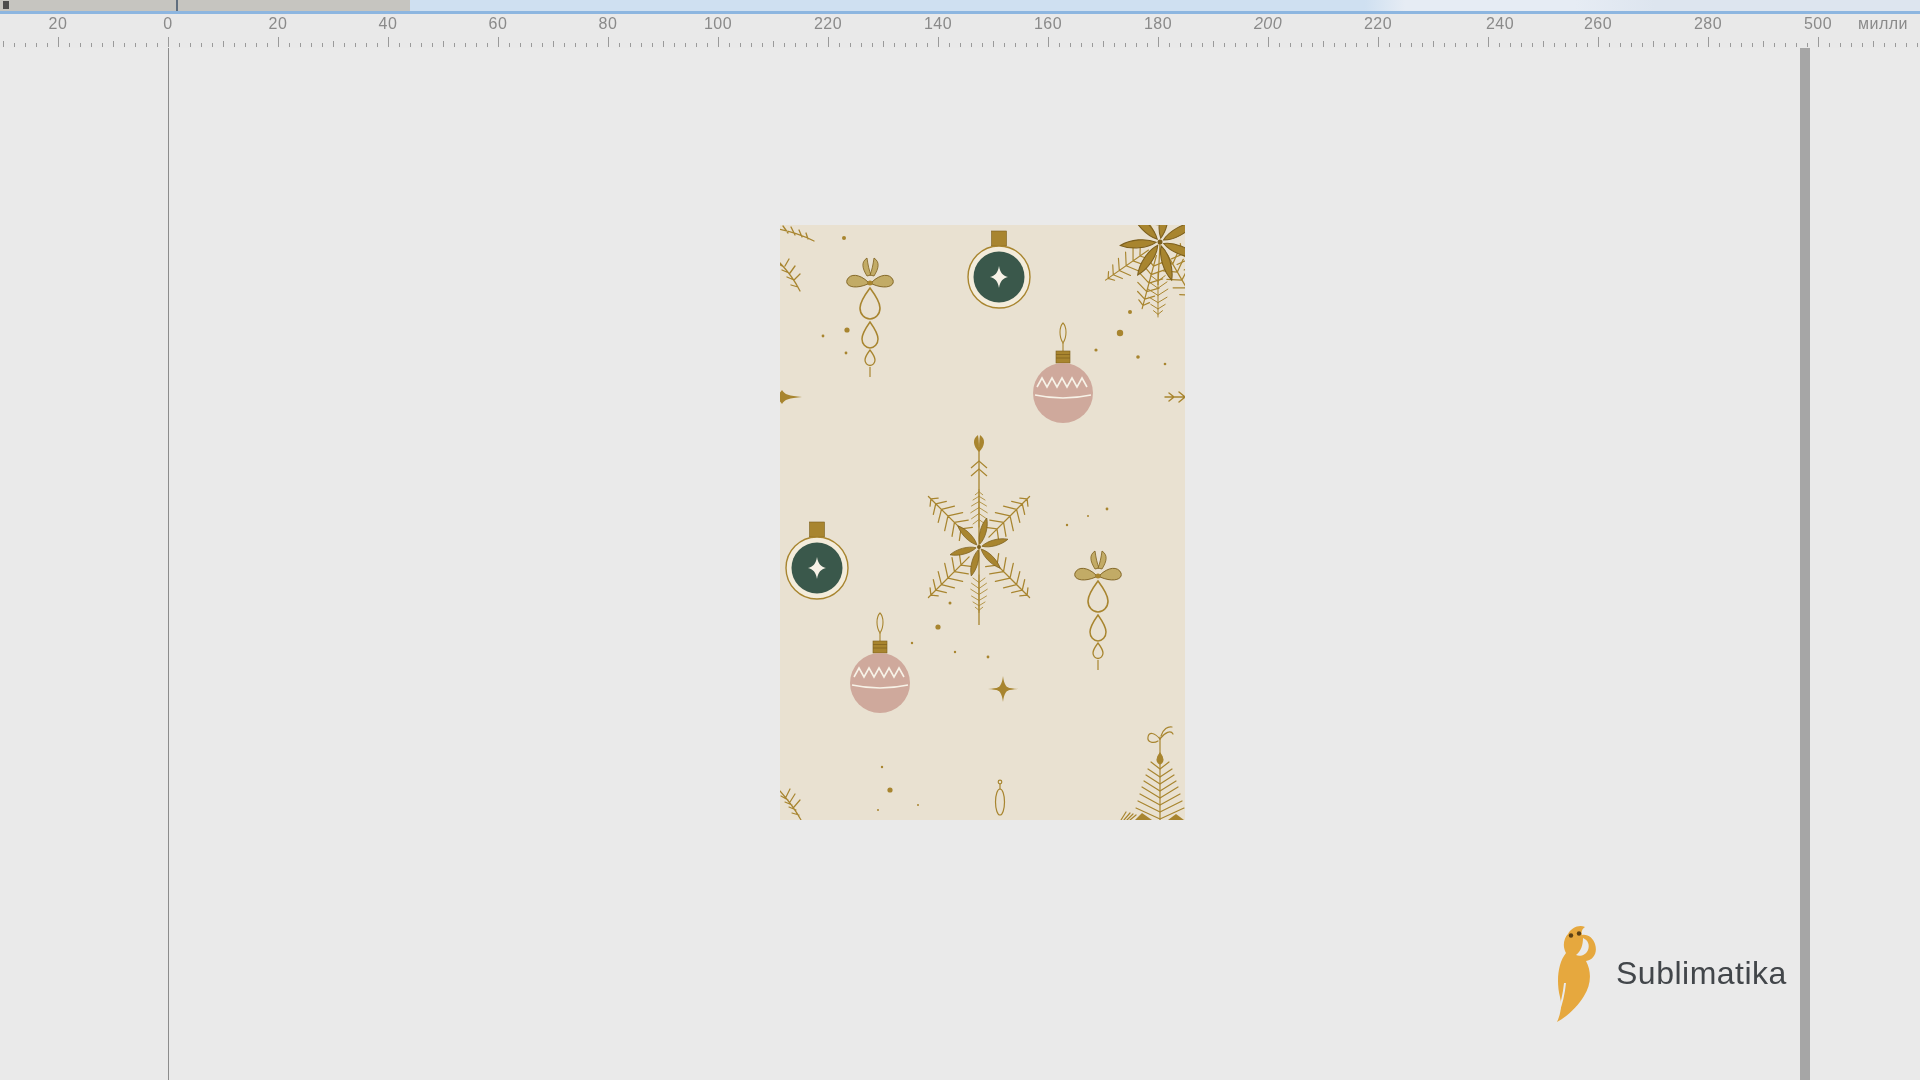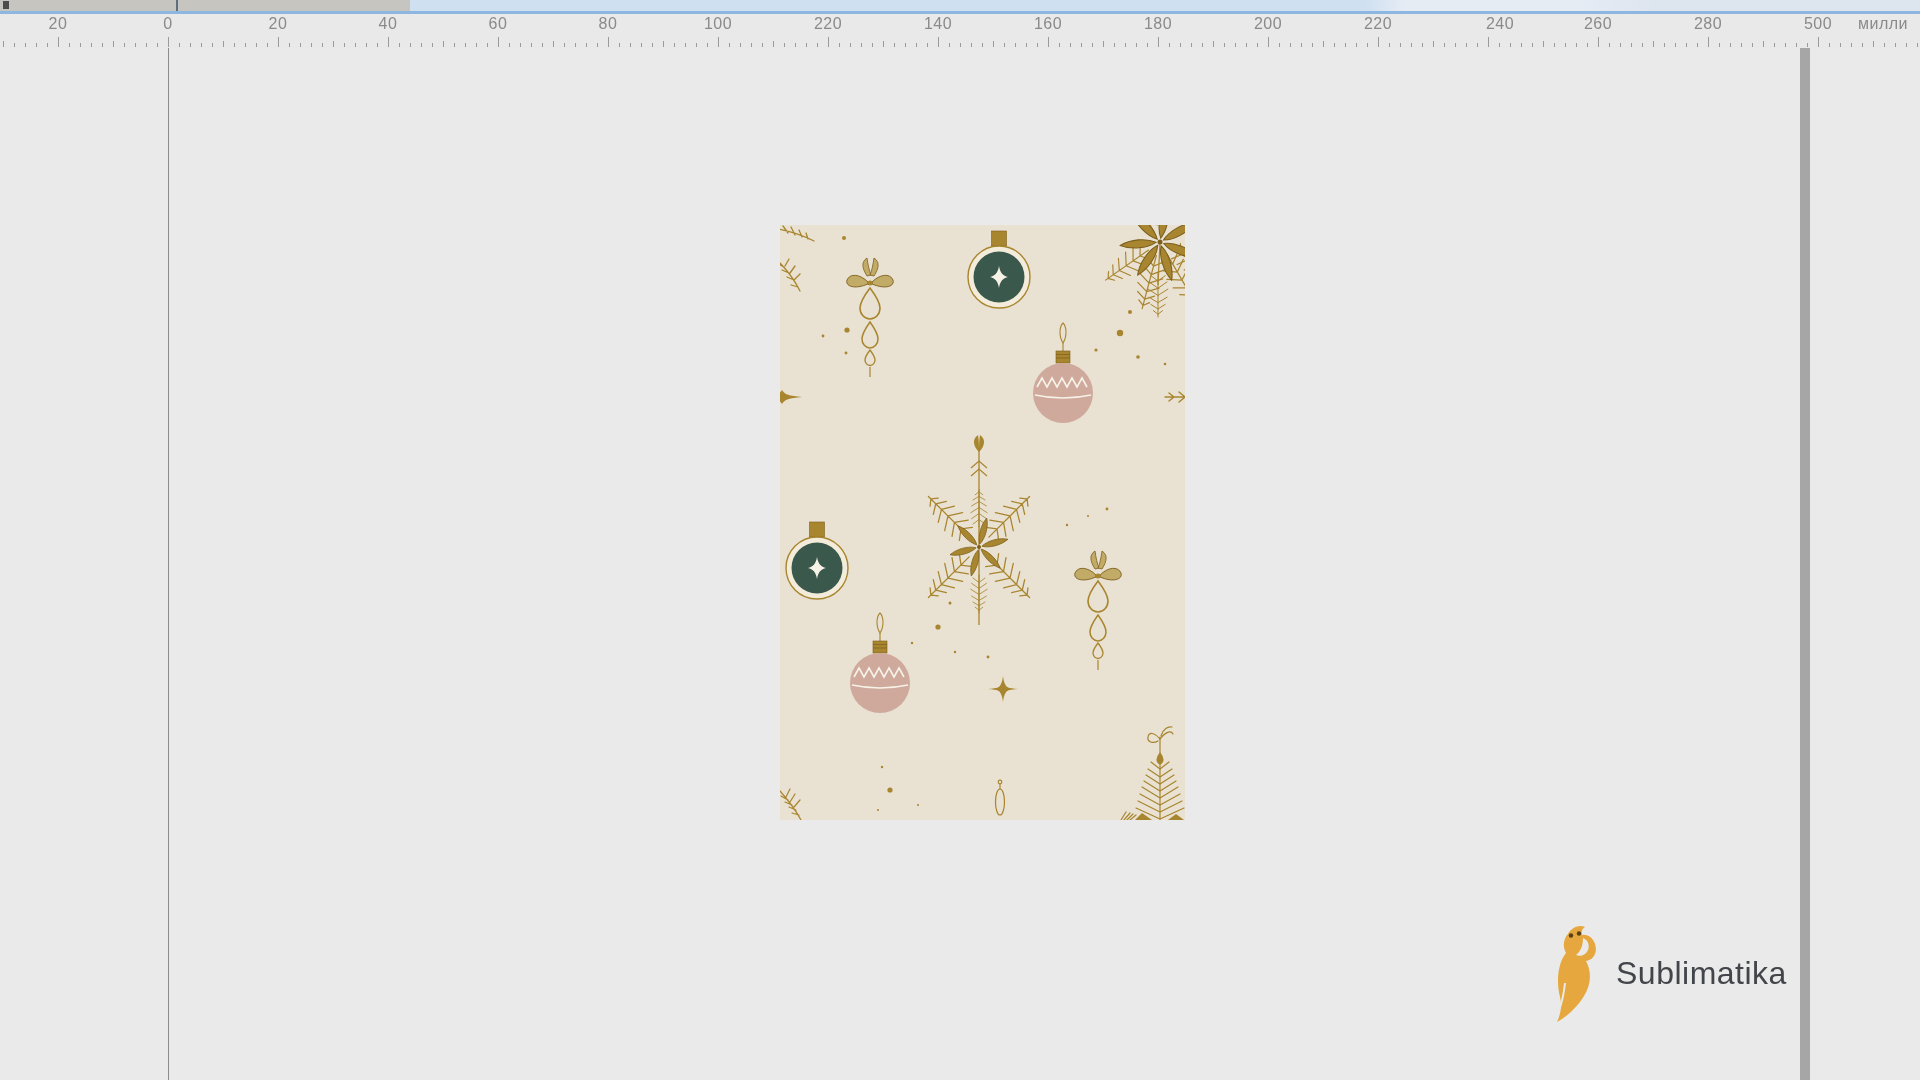--- a/index.html
+++ b/index.html
@@ -227,21 +227,21 @@
       <span class="rlabel" style="left: 168px;">0</span>
       <span class="rlabel" style="left: 278px;">20</span>
       <span class="rlabel" style="left: 388px; text-align: center;">40</span>
       <span class="rlabel" style="left: 498px;">60</span>
       <span class="rlabel" style="left: 608px;">80</span>
       <span class="rlabel" style="left: 718px;">100</span>
       <span class="rlabel" style="left: 828px;">220</span>
       <span class="rlabel" style="left: 938px; text-align: center;">140</span>
       <span class="rlabel" style="left: 1048px;">160</span>
       <span class="rlabel" style="left: 1158px;">180</span>
-      <span class="rlabel" style="left: 1268px;">200</span>
+      <span class="rlabel" style="left: 1268px; font-style: italic;">200</span>
       <span class="rlabel" style="left: 1378px;">220</span>
       <span class="rlabel" style="left: 1500px;">240</span>
       <span class="rlabel" style="left: 1598px;">260</span>
       <span class="rlabel" style="left: 1708px;">280</span>
       <span class="rlabel" style="left: 1818px;">500</span>
       <span class="rlabel unit" style="left: 1858px;">милли</span>
     </div>
 
   <div class="canvas">
     <div class="page-line"></div>

